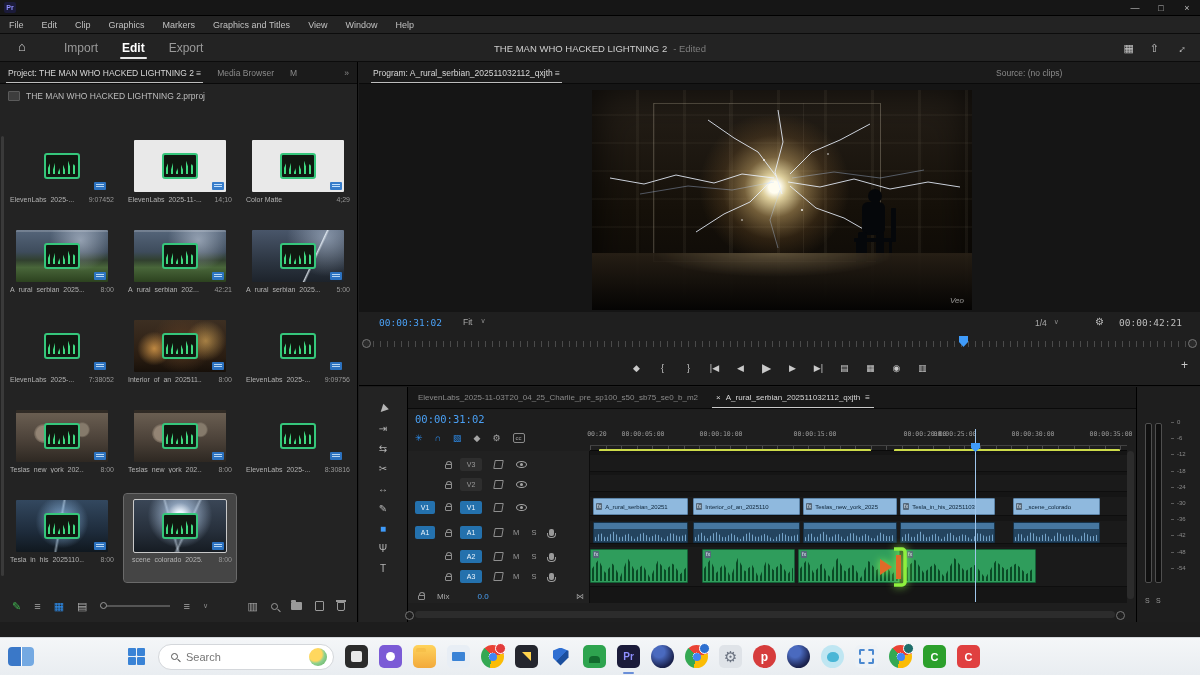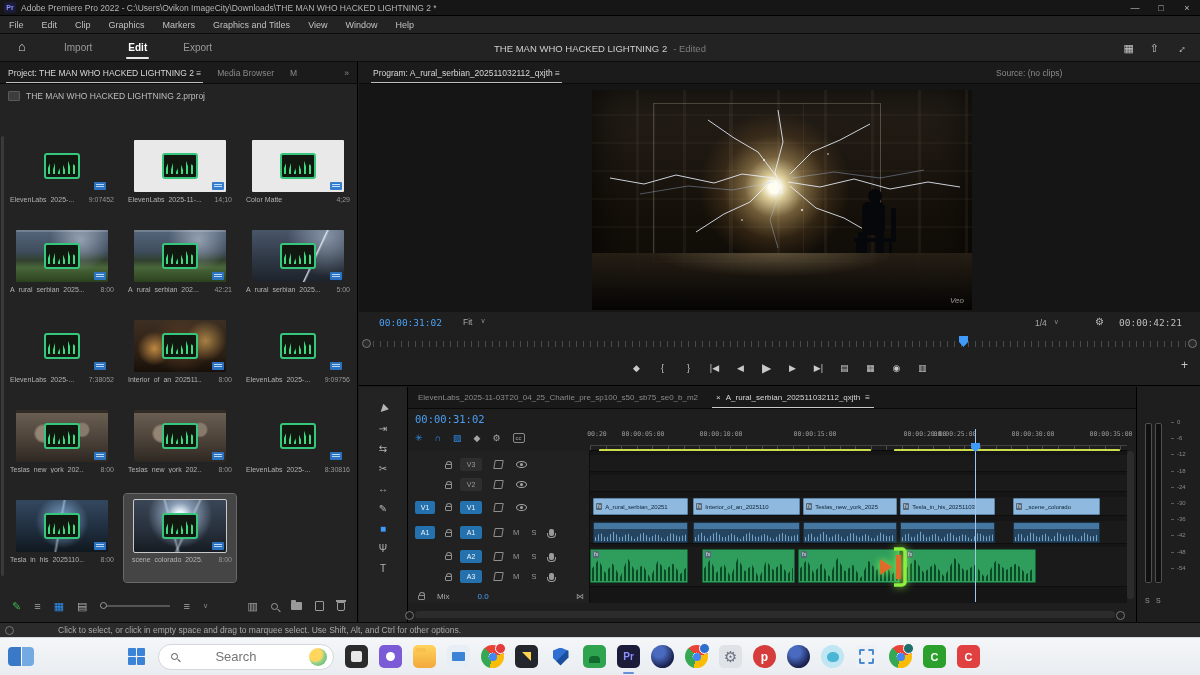--- a/index.html
+++ b/index.html
@@ -15,21 +15,21 @@
   .win-controls { margin-left:auto; display:flex; }
   .win-controls span { width:26px; text-align:center; font-size:9px; color:#bbb; }
 
   
   .menubar { position:absolute; left:0; top:16px; width:1200px; height:18px; background:#232323; display:flex; align-items:center; gap:0; font-size:9px; color:#c0c0c0; border-bottom:1px solid #0c0c0c; }
   .menubar span { padding:0 9px; }
 
   
   .appheader { position:absolute; left:0; top:34px; width:1200px; height:28px; background:#232323; border-bottom:1px solid #0c0c0c; }
   .home-ic { position:absolute; left:18px; top:5px; font-size:13px; color:#d0d0d0; }
-  .ws-tabs { position:absolute; left:52px; top:0; height:28px; display:flex; align-items:center; gap:12px; font-size:10px; color:#9a9a9a; }
+  .ws-tabs { position:absolute; left:52px; top:0; height:28px; display:flex; align-items:center; gap:0; font-size:12px; color:#9a9a9a; }
   .ws-tabs .tab { padding:0 12px; position:relative; line-height:26px; }
   .ws-tabs .tab.active { color:#fff; font-weight:bold; }
   .ws-tabs .tab.active::after { content:""; position:absolute; left:10px; right:10px; bottom:2px; height:2px; background:#e8e8e8; border-radius:1px; }
   .doc-title { position:absolute; left:0; right:0; top:0; height:28px; display:flex; align-items:center; justify-content:center; gap:6px; font-size:9.5px; color:#cfcfcf; pointer-events:none; }
   .doc-title .state { color:#7d7d7d; }
   .hdr-right { position:absolute; right:14px; top:0; height:28px; display:flex; align-items:center; gap:16px; color:#c5c5c5; font-size:11px; }
   .rot-nw { display:inline-block; transform:rotate(-45deg); }
 
   
   .panel-tabs { height:22px; background:#1b1b1b; display:flex; align-items:center; font-size:8.5px; color:#8b8b8b; border-bottom:1px solid #0a0a0a; }
@@ -222,21 +222,21 @@
 
   
   .taskbar { position:absolute; left:0; top:637px; width:1200px; height:38px; background:linear-gradient(180deg,#f4f6f8,#e9edf1); border-top:1px solid #d5d8dc; display:flex; align-items:center; }
   .widgets { position:absolute; left:8px; width:26px; height:19px; border-radius:4px; overflow:hidden; display:flex; gap:1px; background:#fff; }
   .widgets i:first-child { flex:1; background:#3a78c8; } .widgets i:last-child { flex:1; background:#74a9e2; }
   .startbtn { position:absolute; left:128px; width:17px; height:17px; display:grid; grid-template-columns:8px 8px; grid-template-rows:8px 8px; gap:1px; }
   .startbtn i { background:#3a83d6; border-radius:1px; }
   .searchpill { position:absolute; left:158px; width:176px; height:26px; background:#fff; border:1px solid #d4d7db; border-radius:13px; display:flex; align-items:center; }
   .searchpill .mag { border-color:#555; margin:0 8px 0 12px; }
   .searchpill .mag::after { background:#555; }
-  .searchpill input { border:0; outline:none; width:100px; font-size:13px; color:#444; background:transparent;text-align:center; }
+  .searchpill input { border:0; outline:none; width:100px; font-size:11px; color:#444; background:transparent; }
   .weather { margin-left:auto; margin-right:6px; width:18px; height:18px; border-radius:50%;
       background: radial-gradient(circle at 35% 35%, #ffd75e 0 40%, #8fd18f 55%, #5aa85a 100%); }
   .tbicons { position:absolute; left:345px; display:flex; gap:11px; align-items:center; }
   .tbi { width:23px; height:23px; border-radius:5px; position:relative; display:flex; align-items:center; justify-content:center; font-size:11px; font-weight:bold; color:#fff; }
   .tbi.active::after { content:""; position:absolute; bottom:-6px; left:6px; right:6px; height:2px; background:#6a8fd8; border-radius:1px; }
   .k2-taskview { background:#2b2b2b; } .k2-taskview::before { content:""; width:11px; height:11px; background:#e8e8e8; border-radius:2px; }
   .k2-chat { background:#7b5bd6; } .k2-chat::before { content:""; width:9px; height:9px; background:#fff; border-radius:50%; }
   .k2-explorer { background:linear-gradient(180deg,#ffd35c,#f2a93b); }
   .k2-explorer::before { content:""; position:absolute; top:3px; left:3px; width:10px; height:4px; background:#f7c04a; border-radius:2px 2px 0 0; }
   .k2-pc { background:#e8eef5; } .k2-pc::before { content:""; width:13px; height:9px; background:#3a83d6; border-radius:1px; }
@@ -257,21 +257,20 @@
   .k2-camtasia { background:#2ca02c; }
   .k2-capcut { background:#e04040; }
 </style>
 </head>
 <body>
 
 <div id="app">
 
   <div class="titlebar">
     <span class="pr-badge">Pr</span>
-    <span>Adobe Premiere Pro 2022 - C:\Users\Ovikon ImageCity\Downloads\THE MAN WHO HACKED LIGHTNING 2 *</span>
     <span class="win-controls">
       <span>—</span>
       <span>□</span>
       <span>×</span>
     </span>
   </div>
 
   <div class="menubar">
 
   <span>File</span>
@@ -779,24 +778,20 @@
           <div>-36</div>
           <div>-42</div>
           <div>-48</div>
           <div>-54</div>
         </div>
       <span class="msolo" style="left:8px">S</span>
       <span class="msolo" style="left:19px">S</span>
     </div>
   </div>
 
-  <div class="statusbar">
-    <span class="sic"></span>
-    <span class="msg">Click to select, or click in empty space and drag to marquee select. Use Shift, Alt, and Ctrl for other options.</span>
-  </div>
 
   <div class="taskbar">
     <span class="widgets">
         <i></i>
         <i></i>
       </span>
     <span class="startbtn">
         <i></i>
         <i></i>
         <i></i>

